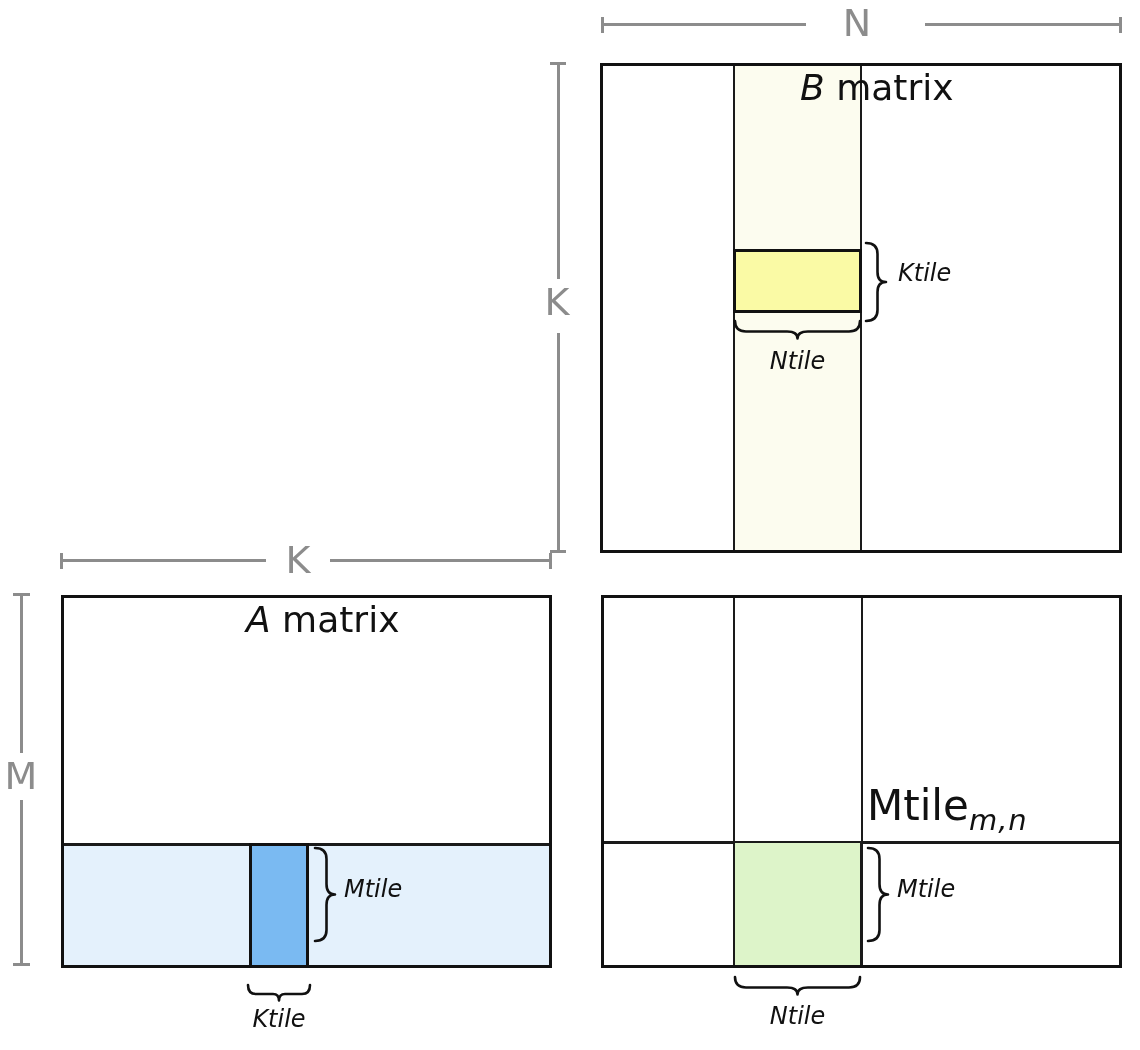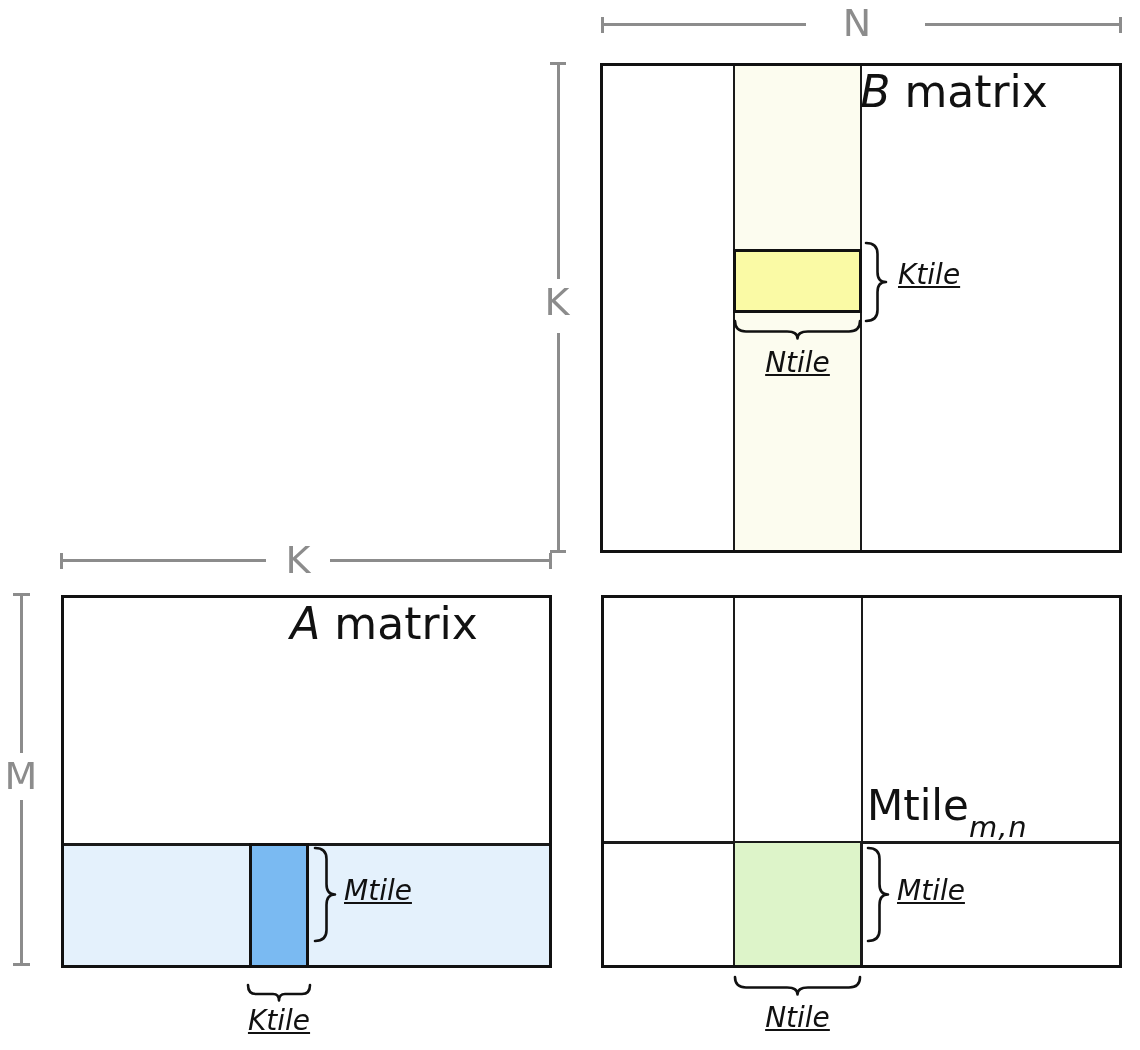--- a/index.html
+++ b/index.html
@@ -19,34 +19,34 @@
     border:3px solid #111;background:transparent;
   }
   
   .dim-h{position:absolute;height:3px;z-index:2;}
   .dim-v{position:absolute;width:3px;z-index:2;}
   .dim-label{
     position:absolute;z-index:5;font-size:38px;text-align:center;line-height:1;
   }
   
   .matrix-title{
-    position:absolute;z-index:5;font-size:44px;line-height:1.1;
-    text-align:center;white-space:nowrap;
+    position:absolute;z-index:5;font-size:36px;line-height:1.1;
+    text-align:left;white-space:nowrap;
   }
   .matrix-title .ltr{font-style:italic;}
   .tile-label{
-    position:absolute;z-index:5;font-size:28px;font-style:italic;
-    line-height:1.1;white-space:nowrap;text-decoration:underline;
+    position:absolute;z-index:5;font-size:24px;font-style:italic;
+    line-height:1.1;white-space:nowrap;
   }
   .tile-label.centered{text-align:center;}
   .block-label{
     position:absolute;z-index:5;font-size:42px;line-height:1;white-space:nowrap;
   }
   .block-label .subscript{
-    font-size:29px;font-style:italic;position:relative;top:17px;letter-spacing:1px;
+    font-size:29px;font-style:italic;position:relative;top:10px;letter-spacing:1px;
   }
   .brace{position:absolute;z-index:5;}
   .brace svg{display:block;}
 </style>
 </head>
 <body>
 
 <div class="canvas">
 
   <div class="dim-v" style="left: 601px; top: 17px; height: 16px; background: rgb(140, 140, 140);"></div>
@@ -91,21 +91,21 @@
 
   <div class="dim-h" style="left: 13px; top: 593px; width: 17px; background: rgb(140, 140, 140);"></div>
   <div class="dim-v" style="left: 20px; top: 595px; height: 158px; background: rgb(140, 140, 140);"></div>
   <div class="dim-label" style="left: -9px; top: 757px; width: 60px; color: rgb(140, 140, 140);">M</div>
   <div class="dim-v" style="left: 20px; top: 800px; height: 166px; background: rgb(140, 140, 140);"></div>
   <div class="dim-h" style="left: 13px; top: 963px; width: 17px; background: rgb(140, 140, 140);"></div>
 
   <div class="strip" style="left: 61px; top: 843px; width: 491px; height: 125px; border-top: 3px solid rgb(26, 26, 26); box-sizing: border-box; background: rgb(228, 241, 252);"></div>
   <div class="tile" style="left: 249px; top: 843px; width: 60px; height: 125px; border: 3px solid rgb(17, 17, 17); background: rgb(122, 186, 242);"></div>
   <div class="matrix-rect" style="left:61px;top:595px;width:491px;height:373px"></div>
-  <div class="matrix-title" style="left:230px;top:600px;width:308px">
+  <div class="matrix-title" style="left:246px;top:600px;width:308px">
     <span class="ltr">A</span>
     <span>matrix</span>
   </div>
 
   <div class="brace" style="left:311px;top:846px">
     <svg width="28" height="97" viewBox="0 0 28 97">
       <path d="M 4,2 Q 15.5,2 15.5,13 L 15.5,38 Q 15.5,48.5 24,48.5 Q 15.5,48.5 15.5,59 L 15.5,84 Q 15.5,95 4,95" fill="none" stroke="#111" stroke-width="2.6" stroke-linecap="round" stroke-linejoin="round"></path>
     </svg>
   </div>
   <div class="tile-label" style="left:344px;top:876px">Mtile</div>

